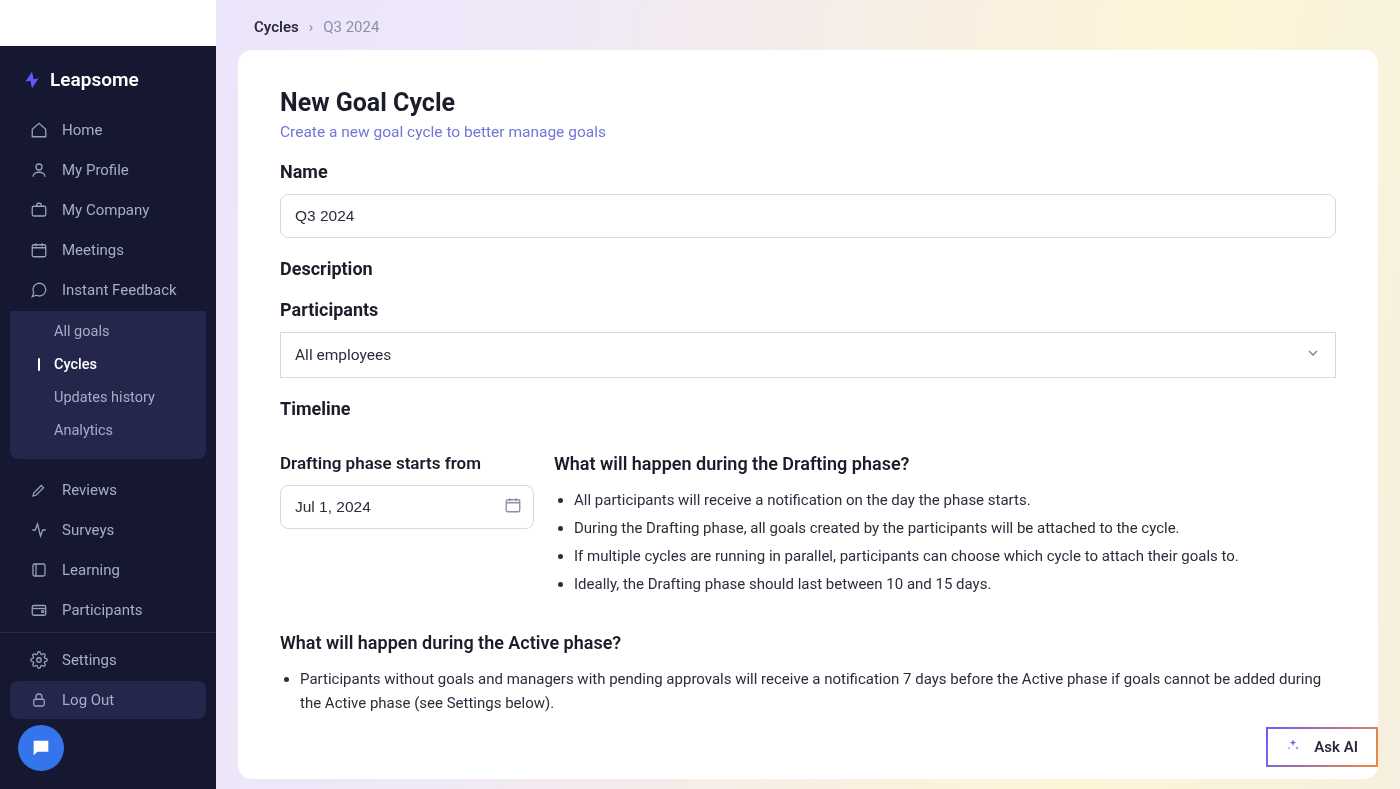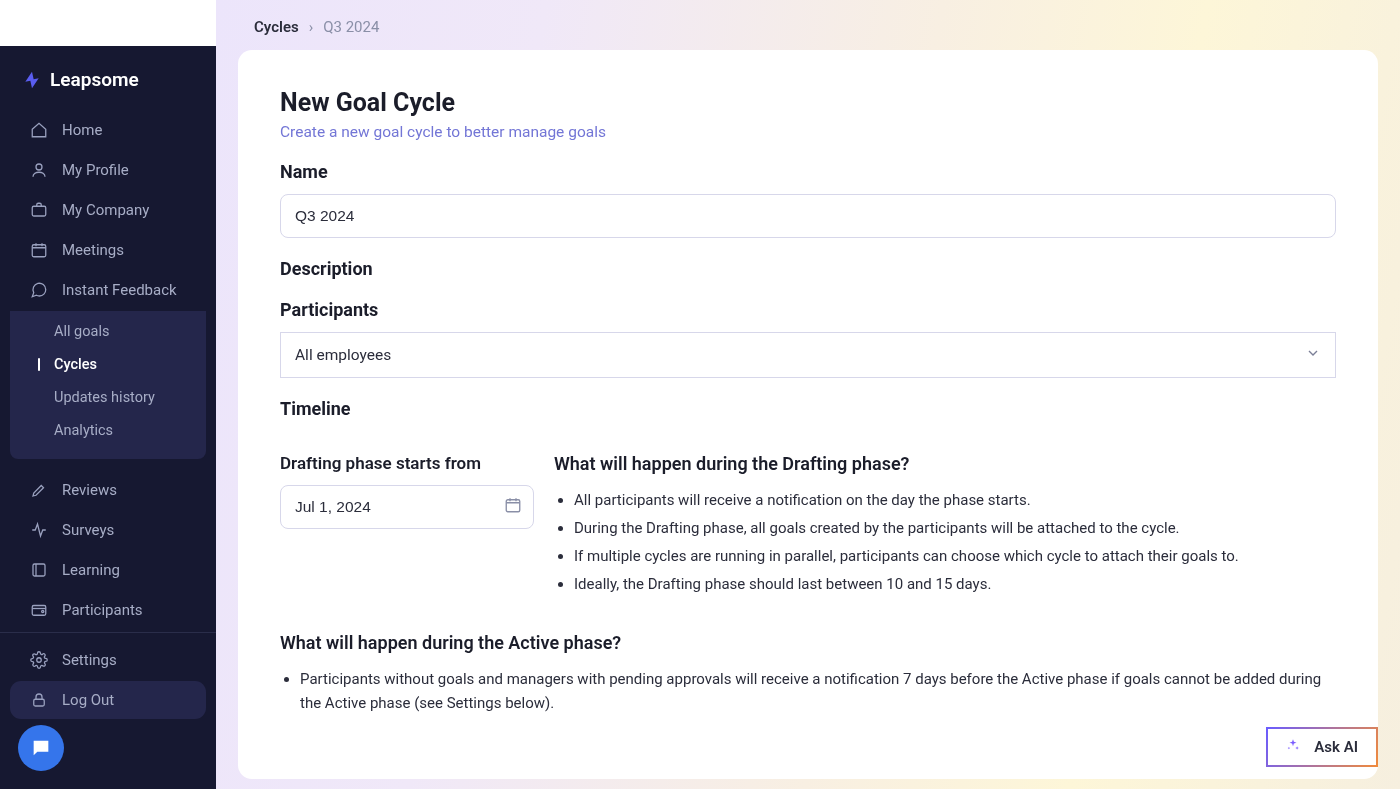--- a/index.html
+++ b/index.html
@@ -153,21 +153,21 @@
     <div class="bottom-nav">
       <div class="nav-item">
         <span class="icn">
             <svg viewBox="0 0 24 24">
               <circle cx="12" cy="12" r="3"></circle>
               <path d="M19.4 15a1.65 1.65 0 00.33 1.82l.06.06a2 2 0 11-2.83 2.83l-.06-.06a1.65 1.65 0 00-1.82-.33 1.65 1.65 0 00-1 1.51V21a2 2 0 11-4 0v-.09a1.65 1.65 0 00-1-1.51 1.65 1.65 0 00-1.82.33l-.06.06a2 2 0 11-2.83-2.83l.06-.06a1.65 1.65 0 00.33-1.82 1.65 1.65 0 00-1.51-1H3a2 2 0 110-4h.09a1.65 1.65 0 001.51-1 1.65 1.65 0 00-.33-1.82l-.06-.06a2 2 0 112.83-2.83l.06.06a1.65 1.65 0 001.82.33h0a1.65 1.65 0 001-1.51V3a2 2 0 114 0v.09a1.65 1.65 0 001 1.51 1.65 1.65 0 001.82-.33l.06-.06a2 2 0 112.83 2.83l-.06.06a1.65 1.65 0 00-.33 1.82v0a1.65 1.65 0 001.51 1H21a2 2 0 110 4h-.09a1.65 1.65 0 00-1.51 1z"></path>
             </svg>
           </span>
         <span>Settings</span>
       </div>
-      <div class="nav-item" style="background:#24264b; margin-bottom:70px;border-radius:11px;">
+      <div class="nav-item" style="background:#24264b; margin-bottom:70px;">
         <span class="icn">
             <svg viewBox="0 0 24 24">
               <rect x="5" y="11" width="14" height="9" rx="2"></rect>
               <path d="M8 11V8a4 4 0 118 0v3"></path>
             </svg>
           </span>
         <span>Log Out</span>
       </div>
     </div>
     <div class="chat-fab">

